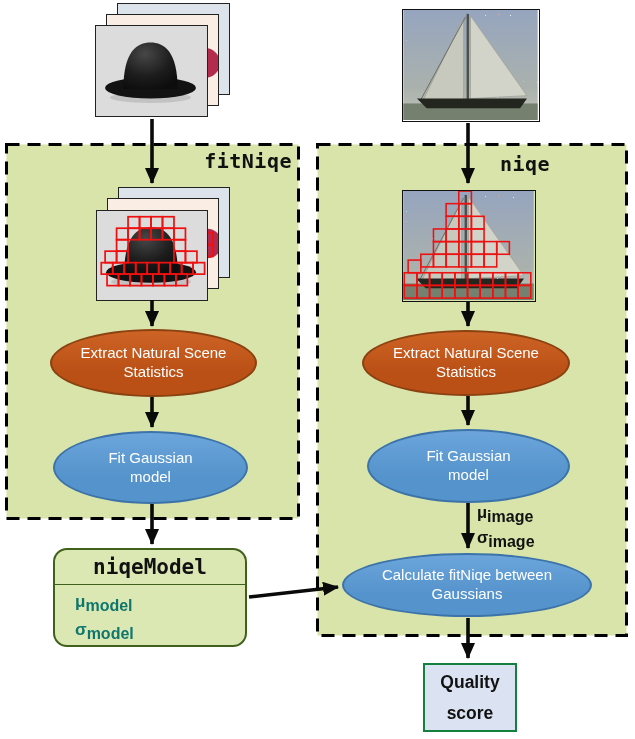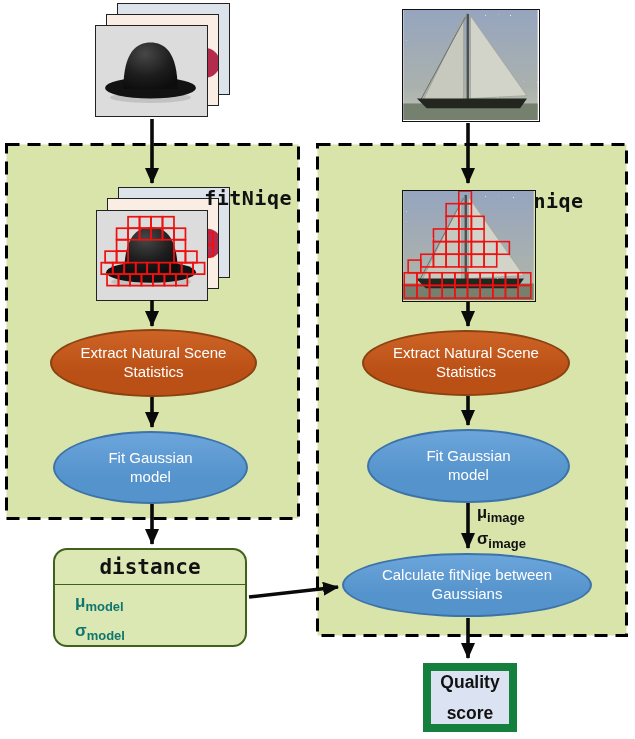--- a/index.html
+++ b/index.html
@@ -2,47 +2,47 @@
 <html><head>
 <meta charset="utf-8">
 <style>
   html,body{margin:0;padding:0;background:#ffffff;}
   #canvas{
     position:relative;width:635px;height:739px;background:#ffffff;overflow:hidden;
     font-family:"Liberation Sans",sans-serif;
   }
   svg.layer{position:absolute;left:0;top:0;pointer-events:none;}
   .mono{font-family:"DejaVu Sans Mono",monospace;font-weight:bold;color:#111;}
-  .panel-label{position:absolute;font-size:20px;letter-spacing:.5px;z-index:2;margin-top:37px;}
+  .panel-label{position:absolute;font-size:20px;letter-spacing:.5px;z-index:2;}
   .photo{position:absolute;border:1.6px solid #222;box-sizing:border-box;}
   .stack{position:absolute;z-index:1;}
   .ellipse{
     position:absolute;border-radius:50%;display:flex;align-items:center;justify-content:center;
     text-align:center;color:#fff;font-size:15px;line-height:1.26;z-index:1;box-sizing:border-box;
   }
   .ellipse.orange{background:linear-gradient(180deg,#cd6325 0%,#bb5016 65%);border:2.5px solid #8a4211;}
   .ellipse.blue{background:linear-gradient(180deg,#6ba5db 0%,#5593cc 65%);border:2.5px solid #3c73a8;}
   #model-box{
     position:absolute;left:53px;top:548px;width:194px;height:99px;box-sizing:border-box;
     background:#dce8b4;border:2.5px solid #40611c;border-radius:14px;z-index:1;
   }
   #model-box .title{
     text-align:center;font-size:21px;padding-top:5px;height:29px;
     border-bottom:1.6px solid #40611c;
   }
   .param-line{font-weight:bold;color:#0f766e;font-size:17px;line-height:24px;padding-left:20px;}
   #model-box .params{padding-top:5px;}
-  sub{font-size:13px;font-weight:bold;}
+  sub{font-size:16px;font-weight:bold;}
   #musigma{
     position:absolute;left:477px;top:502px;z-index:2;font-weight:bold;color:#111;
     font-size:16.5px;line-height:20px;
   }
   #quality-box{
     position:absolute;left:423px;top:663px;width:94px;height:69px;box-sizing:border-box;
-    background:#dbe3f2;border:8px solid #15803d;display:flex;align-items:center;justify-content:center;
+    background:#dbe3f2;border:2px solid #15803d;display:flex;align-items:center;justify-content:center;
     text-align:center;font-weight:bold;color:#111;font-size:17.5px;line-height:1.75;z-index:1;
   }
 </style>
 </head>
 <body>
 
 <div id="canvas">
 
   
   <svg width="0" height="0">
@@ -71,21 +71,21 @@
   </svg>
 
   
   <svg class="layer" width="635" height="739">
     <rect x="6.5" y="144.5" width="292" height="374" fill="#d9e4ab" stroke="#000" stroke-width="3" stroke-dasharray="13 8"></rect>
     <rect x="317.5" y="144.5" width="309" height="491" fill="#d9e4ab" stroke="#000" stroke-width="3" stroke-dasharray="13 8"></rect>
   </svg>
 
   
   <div class="panel-label mono" style="left:150px;top:149px;width:142px;text-align:right;">fitNiqe</div>
-  <div class="panel-label mono" style="left:500px;top:152px;width:117px;text-align:center;">niqe</div>
+  <div class="panel-label mono" style="left:500px;top:152px;width:117px;text-align:left;">niqe</div>
 
   
   <div class="stack" style="left:95px;top:3px;width:136px;height:116px;">
     <div class="photo" style="left:22px;top:0;width:113px;height:92px;background:#dde3ea;"></div>
     <div class="photo" style="left:11px;top:11px;width:113px;height:92px;background:#faede3;overflow:hidden;">
       <svg width="113" height="92" viewBox="0 0 113 92">
         <circle cx="98" cy="48" r="15" fill="#b32c4e"></circle>
       </svg>
     </div>
     <div class="photo" style="left:0;top:22px;width:113px;height:92px;background:#dcdcdc;">
@@ -229,21 +229,21 @@
   <div class="ellipse orange" style="left:50px;top:329px;width:207px;height:68px;padding:0 24px;">Extract Natural Scene Statistics</div>
   <div class="ellipse blue" style="left:53px;top:431px;width:195px;height:73px;padding:0 34px;">Fit Gaussian model</div>
 
   
   <div class="ellipse orange" style="left:362px;top:330px;width:208px;height:66px;padding:0 24px;">Extract Natural Scene Statistics</div>
   <div class="ellipse blue" style="left:367px;top:429px;width:203px;height:74px;padding:0 36px;">Fit Gaussian model</div>
   <div class="ellipse blue" style="left:342px;top:553px;width:250px;height:64px;padding:0 18px;">Calculate fitNiqe between Gaussians</div>
 
   
   <div id="model-box">
-    <div class="title mono">distance</div>
+    <div class="title mono">niqeModel</div>
     <div class="params">
       <div class="param-line"><span>μ</span><sub>model</sub></div>
       <div class="param-line"><span>σ</span><sub>model</sub></div>
     </div>
   </div>
 
   
   <div id="musigma">
     <div><span>μ</span><sub>image</sub></div>
     <div><span>σ</span><sub>image</sub></div>

